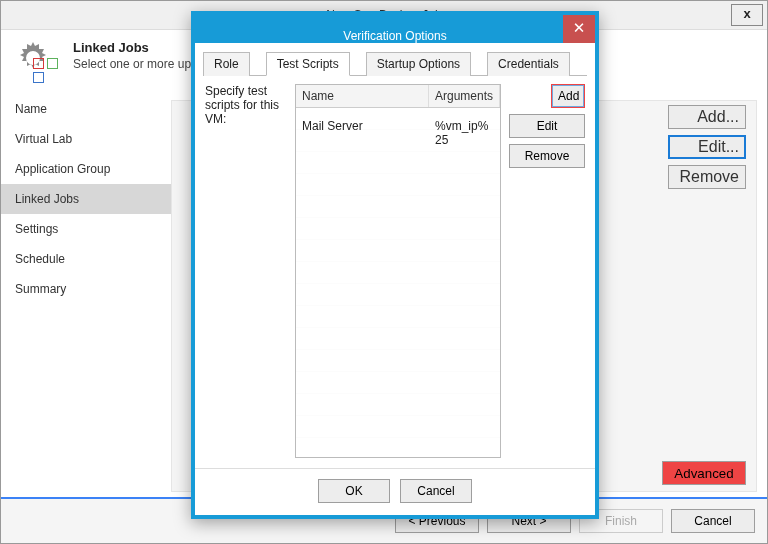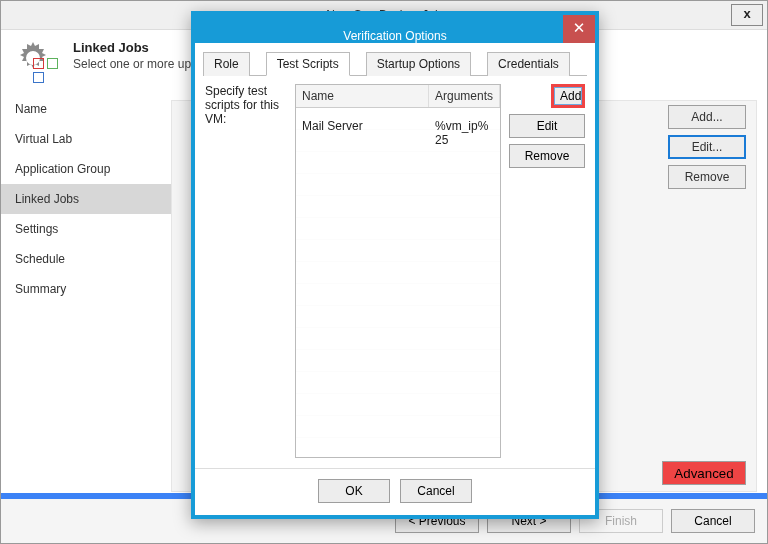--- a/index.html
+++ b/index.html
@@ -18,25 +18,25 @@
   .wiztxt{flex:1;}
   .wiztxt .h{font-weight:bold;font-size:13px;margin-bottom:2px;}
   .wiztxt .d{color:#444;}
   
   .wizbody{display:flex;height:calc(100% - 28px - 72px - 44px);}
   .sidebar{width:170px;background:#fff;}
   .sidebar .step{padding:8px 14px;color:#333;cursor:pointer;}
   .sidebar .step.sel{background:#d7d7d7;}
   .mainarea{flex:1;background:#f5f5f5;margin:6px 10px 0 0;position:relative;border:1px solid #e5e5e5;}
   .rightbtns{position:absolute;right:10px;top:4px;display:flex;flex-direction:column;gap:6px;}
-  .wbtn{width:78px;height:24px;border:1px solid #9e9e9e;background:#ededed;color:#333;font-size:12px;cursor:pointer;}
+  .wbtn{width:78px;height:24px;border:1px solid #9e9e9e;background:#ededed;color:#333;font-size:16px;cursor:pointer;text-align:right;}
   .wbtn.sel{border:1px solid #1a7bd6;box-shadow:inset 0 0 0 1px #1a7bd6;}
   .advbtn{position:absolute;right:10px;bottom:6px;width:84px;height:24px;border:1px solid #9e9e9e;background:#ef4444;cursor:pointer;}
   
-  .wizfoot{position:absolute;left:0;right:0;bottom:0;height:44px;border-top:6px solid #3b82f6;background:#f5f5f5;display:flex;align-items:center;justify-content:flex-end;gap:8px;padding-right:12px;}
+  .wizfoot{position:absolute;left:0;right:0;bottom:0;height:44px;border-top:2px solid #3b82f6;background:#f5f5f5;display:flex;align-items:center;justify-content:flex-end;gap:8px;padding-right:12px;}
   .fbtn{width:84px;height:24px;border:1px solid #9e9e9e;background:#ededed;font-size:12px;cursor:pointer;}
   .fbtn.disabled{color:#aaa;border-color:#ccc;background:#f5f5f5;cursor:default;}
   
   .dialog{position:absolute;left:190px;top:10px;width:400px;height:500px;border:4px solid #179bd7;background:#fff;box-shadow:0 4px 16px rgba(0,0,0,.35);}
   .dlgtitle{height:28px;background:#179bd7;color:#fff;display:flex;align-items:flex-end;justify-content:center;position:relative;font-size:12px;}
   .dlgclose{position:absolute;right:0;top:0;width:32px;height:28px;background:#c8504f;color:#fff;text-align:center;line-height:26px;font-size:15px;cursor:pointer;}
   .tabs{display:flex;margin:8px 8px 0 8px;border-bottom:1px solid #bbb;}
   .tab{padding:4px 10px;border:1px solid #bbb;border-bottom:none;background:#f3f3f3;margin-right:16px;font-size:12px;cursor:pointer;position:relative;top:1px;}
   .tab.active{background:#fff;border-bottom:1px solid #fff;}
   .dlgbody{padding:8px 10px 10px 10px;display:flex;gap:8px;height:calc(100% - 28px - 36px - 44px);box-sizing:border-box;}
@@ -46,21 +46,21 @@
   .gridhead div{padding:4px 6px;border-right:1px solid #ddd;font-size:12px;color:#333;}
   .gh-name{width:120px;}
   .gh-args{flex:1;}
   .gridrow{display:flex;margin-top:7px;}
   .gridrow div{padding:4px 6px;border-right:1px solid transparent;font-size:12px;}
   .gr-name{width:120px;}
   .gr-args{flex:1;}
   .gridrows{height:calc(100% - 26px);overflow:auto;background:repeating-linear-gradient(to bottom,#fff 0,#fff 21px,#fcfcfc 21px,#fcfcfc 22px);}
   .dlgsidebtns{display:flex;flex-direction:column;gap:6px;width:76px;}
   .dbtn{height:24px;border:1px solid #9e9e9e;background:#ededed;font-size:12px;cursor:pointer;}
-  .dbtn.primary{border:3px solid #ef4444;box-shadow:inset 0 0 0 1px rgba(26,123,214,.6);margin-left:42px;}
+  .dbtn.primary{border:1px solid #ef4444;box-shadow:inset 0 0 0 1px rgba(26,123,214,.6);margin-left:42px;}
   .dlgfoot{height:44px;display:flex;align-items:center;justify-content:center;gap:10px;border-top:1px solid #ddd;}
   .leftcol{flex:1;display:flex;flex-direction:row;min-width:0;}
 </style>
 </head>
 <body>
 
 <div class="outer">
   <div class="titlebar">
     <span class="title">New SureBackup Job</span>
     <div class="closebtn">x</div>

